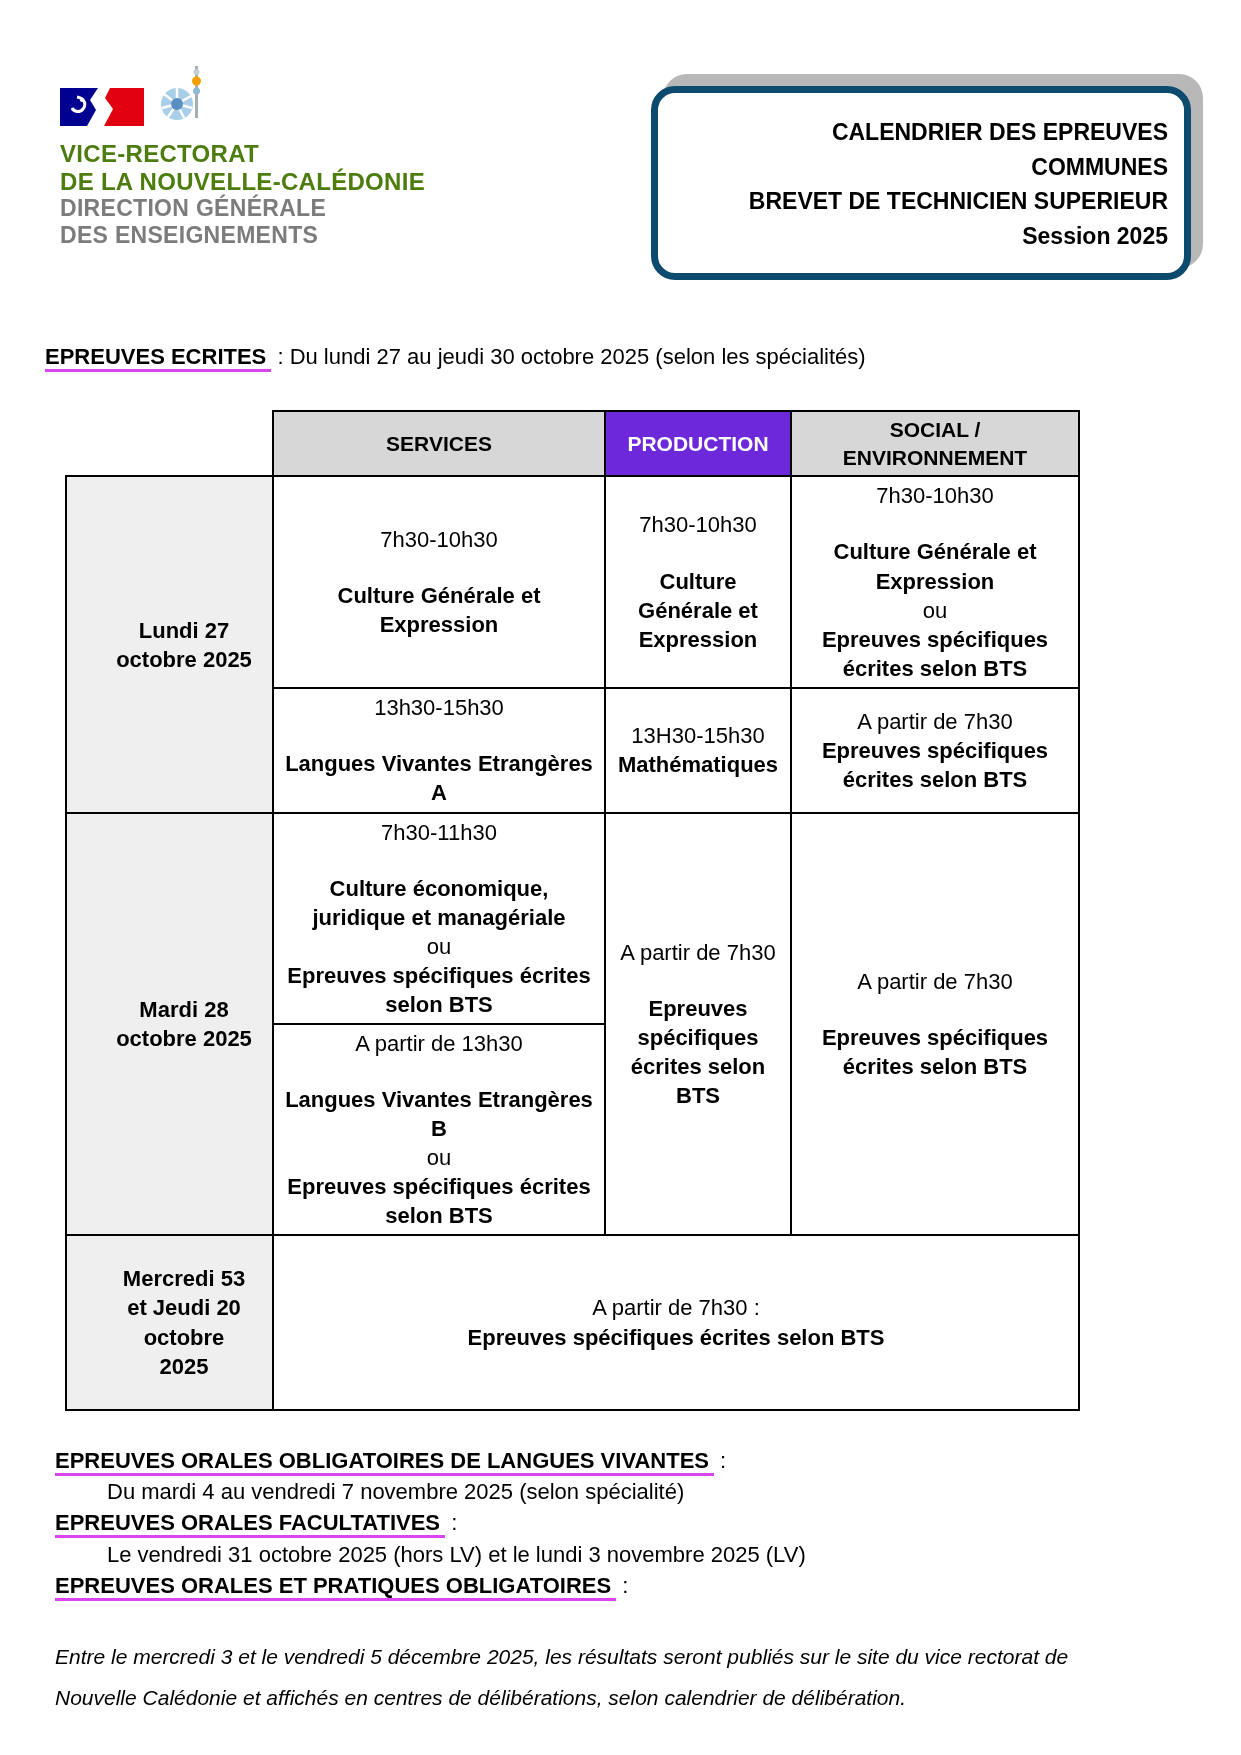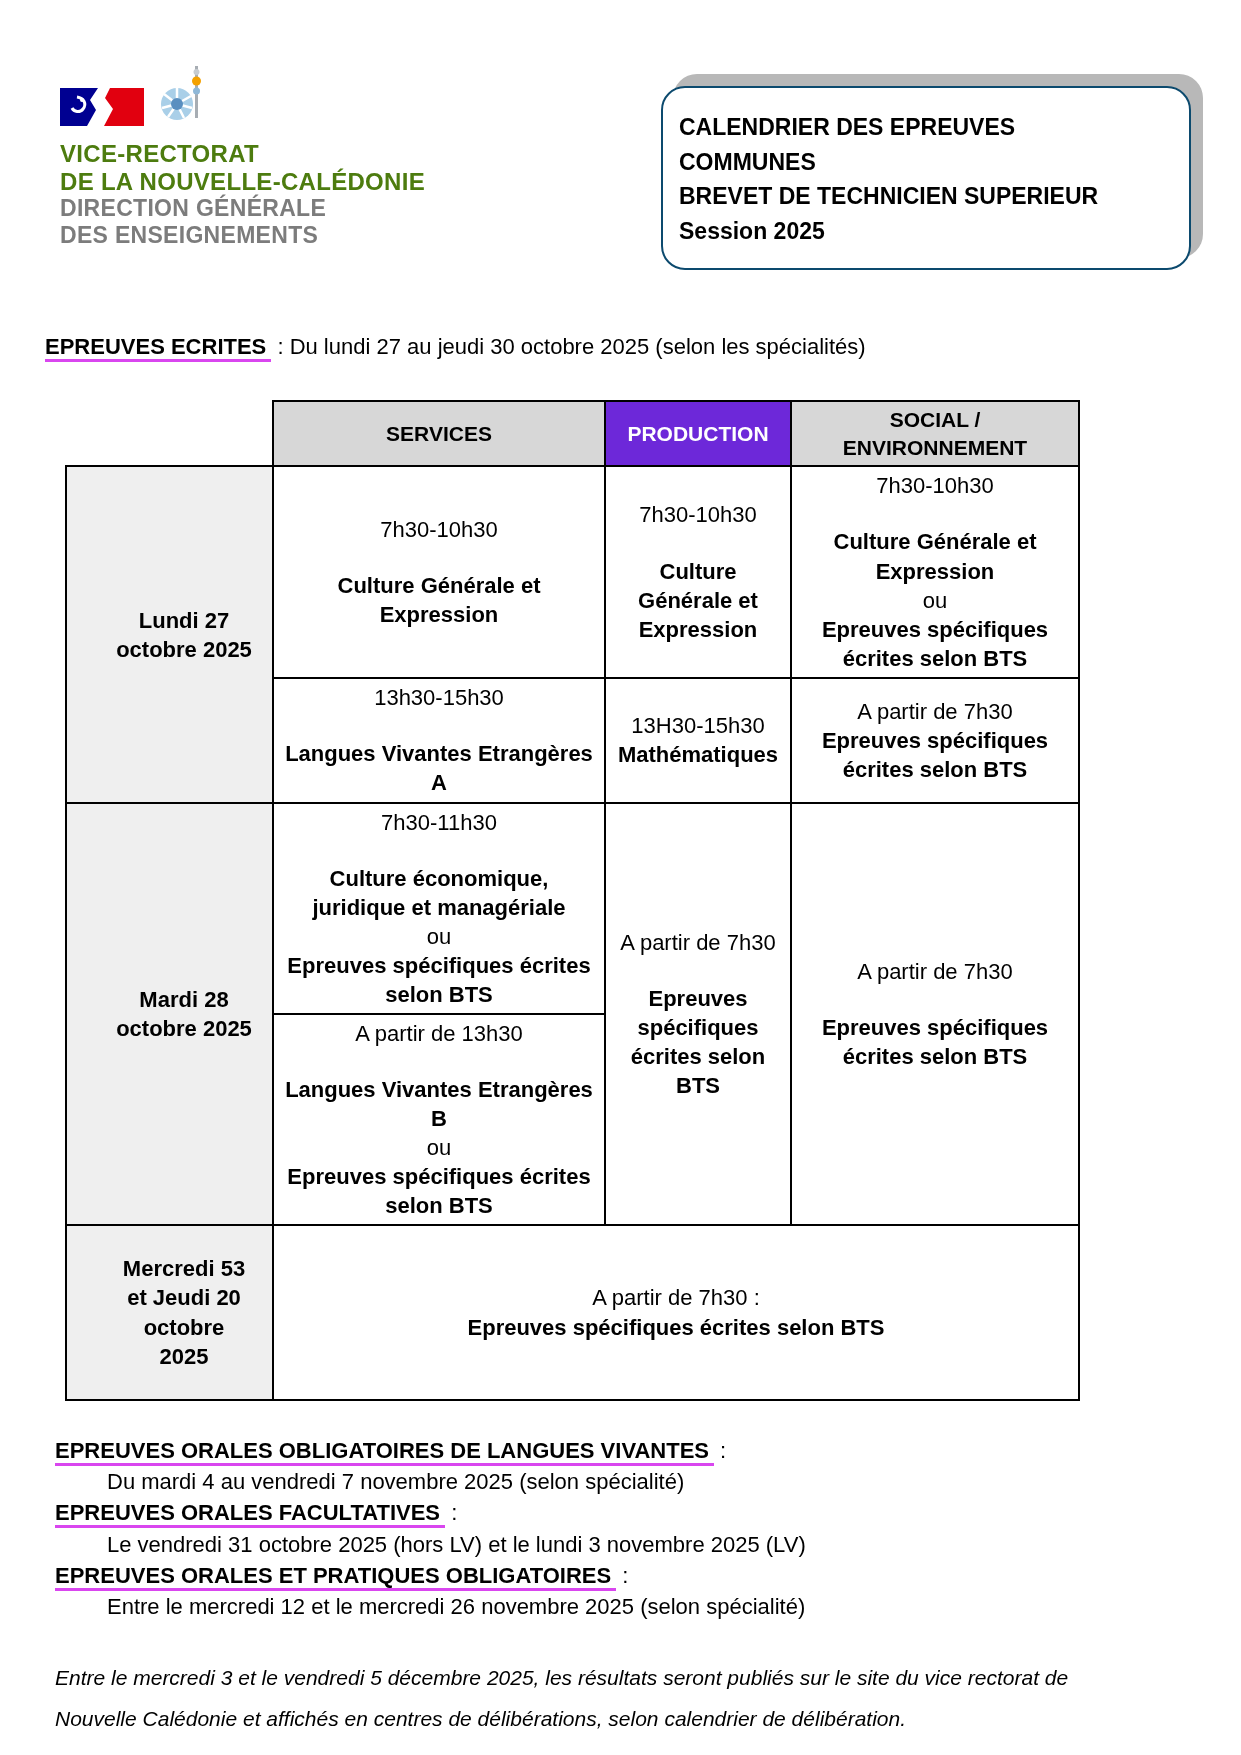--- a/index.html
+++ b/index.html
@@ -4,23 +4,23 @@
 <style>
   html,body{margin:0;padding:0;background:#ffffff;color:#000;}
   body{width:1241px;height:1755px;font-family:"Liberation Sans",sans-serif;position:relative;overflow:hidden;}
 
   
   .top{display:flex;align-items:flex-start;padding:68px 50px 0 60px;}
   .brand{width:460px;}
   .logos{display:flex;align-items:flex-end;gap:14px;height:62px;margin-bottom:10px;}
   .org1,.org2{font-weight:bold;font-size:24px;line-height:1.15;color:#4d7c0f;letter-spacing:.3px;}
   .org3,.org4{font-weight:bold;font-size:23px;line-height:1.18;color:#7c7c7c;letter-spacing:.3px;}
-  .titlebox{margin-left:auto;margin-top:18px;width:494px;border:2px solid #0c4a6e;border-radius:24px;
+  .titlebox{margin-left:auto;margin-top:18px;width:494px;border:7px solid #0c4a6e;border-radius:24px;
             background:#fff;box-shadow:12px -12px 0 0 #b8b8b8;padding:22px 16px 20px 16px;
-            text-align:left;font-weight:bold;font-size:23px;line-height:1.5;}
+            text-align:right;font-weight:bold;font-size:23px;line-height:1.5;}
 
   
   .ecrites{margin:64px 0 0 45px;font-size:22px;}
   .ul-label{font-weight:bold;border-bottom:3px solid #d946ef;padding-right:5px;}
 
   
   table.cal{border-collapse:collapse;table-layout:fixed;width:1013px;margin:40px 0 0 65px;}
   .cal td,.cal th{border:2px solid #000;text-align:center;vertical-align:middle;
                   padding:4px 8px;font-size:22px;line-height:1.32;overflow:hidden;}
   .cal td.blank{border:none;background:#fff;}
@@ -189,16 +189,15 @@
   <div class="sec-d">Du mardi 4 au vendredi 7 novembre 2025 (selon spécialité)</div>
 
   <div class="sec-h">
     <span class="ul-label">EPREUVES ORALES FACULTATIVES</span><span> :</span>
   </div>
   <div class="sec-d">Le vendredi 31 octobre 2025 (hors LV) et le lundi 3 novembre 2025 (LV)</div>
 
   <div class="sec-h">
     <span class="ul-label">EPREUVES ORALES ET PRATIQUES OBLIGATOIRES</span><span> :</span>
   </div>
-  <div class="sec-d">Entre le mercredi 12 et le mercredi 26 novembre 2025 (selon spécialité)</div>
 </div>
 
 <div class="note">Entre le mercredi 3 et le vendredi 5 décembre 2025, les résultats seront publiés sur le site du vice rectorat de Nouvelle Calédonie et affichés en centres de délibérations, selon calendrier de délibération.</div>
 
 </body></html>

